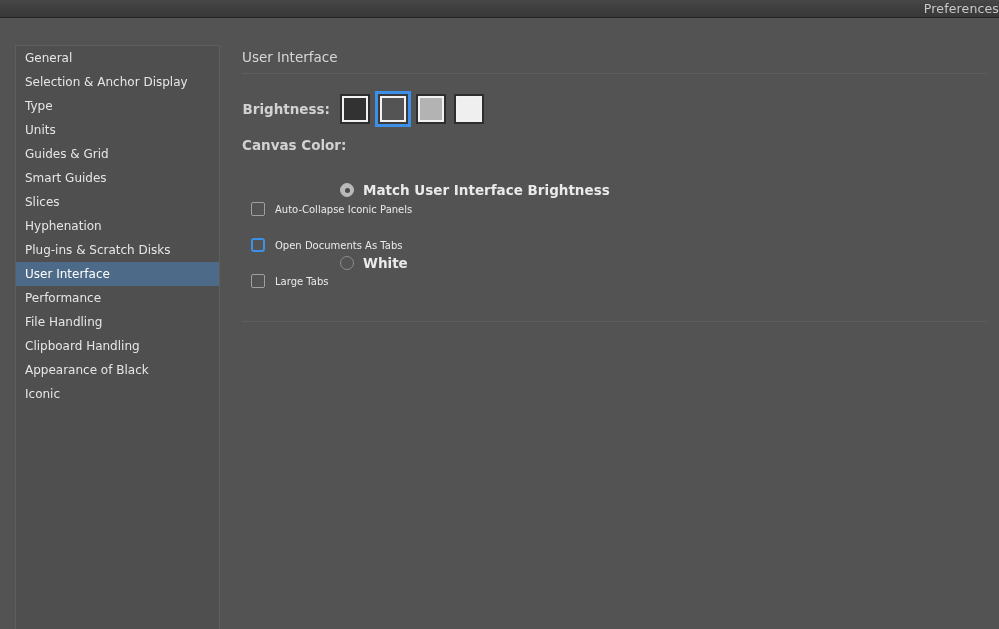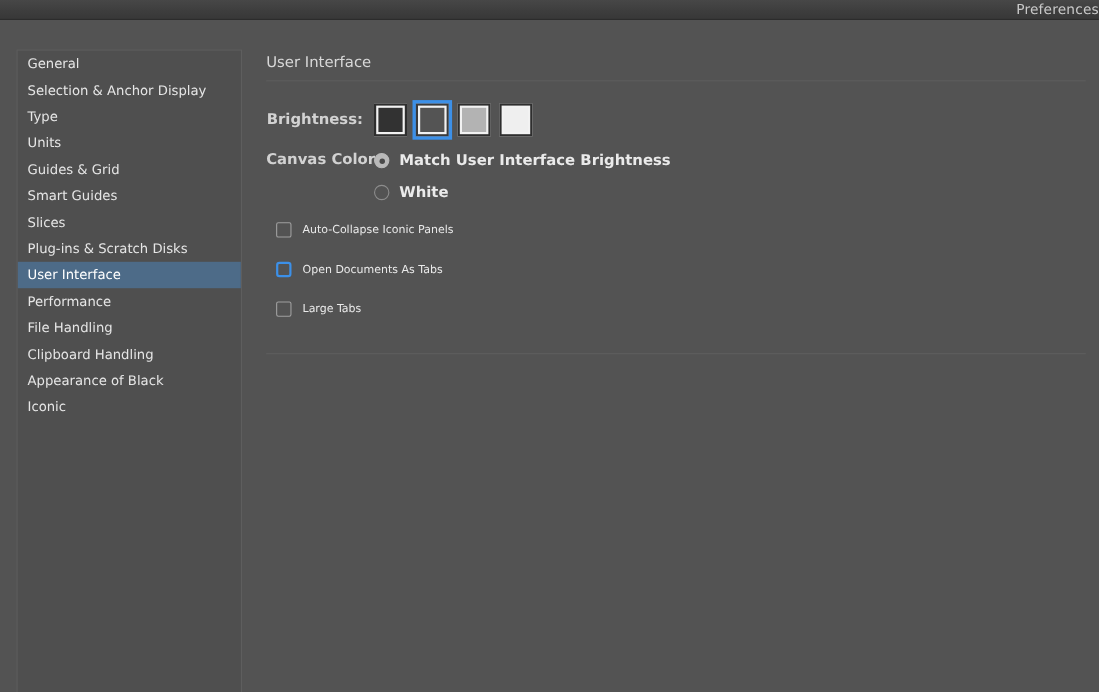--- a/index.html
+++ b/index.html
@@ -124,21 +124,21 @@
     box-sizing: border-box;
   }
   .swatch.active {
     outline: 3px solid #3c90e8;
     outline-offset: 0px;
     border-color: #3a3a3a;
   }
   
   .row-canvas { top: 92px; left: 0; align-items: flex-start; justify-content: space-between; }
   .radio-group { display: flex; flex-direction: column; gap: 13px; padding-top: 1px; }
-  .radio-line { display: flex; align-items: center; }
+  .radio-line { display: flex; align-items: center; margin-top: 44px; }
   .radio {
     width: 14px;
     height: 14px;
     border-radius: 50%;
     box-sizing: border-box;
     border: 1px solid #8d8d8d;
     background: #535353;
     margin-right: 9px;
     position: relative;
     flex: none;
@@ -200,20 +200,21 @@
   </div>
 
   <div class="sidebar">
       <div class="side-item">General</div>
       <div class="side-item">Selection &amp; Anchor Display</div>
       <div class="side-item">Type</div>
       <div class="side-item">Units</div>
       <div class="side-item">Guides &amp; Grid</div>
       <div class="side-item">Smart Guides</div>
       <div class="side-item">Slices</div>
+      <div class="side-item">Hyphenation</div>
       <div class="side-item">Plug-ins &amp; Scratch Disks</div>
       <div class="side-item selected">User Interface</div>
       <div class="side-item">Performance</div>
       <div class="side-item">File Handling</div>
       <div class="side-item">Clipboard Handling</div>
       <div class="side-item">Appearance of Black</div>
       <div class="side-item">Iconic</div>
     </div>
 
   <div class="panel">

